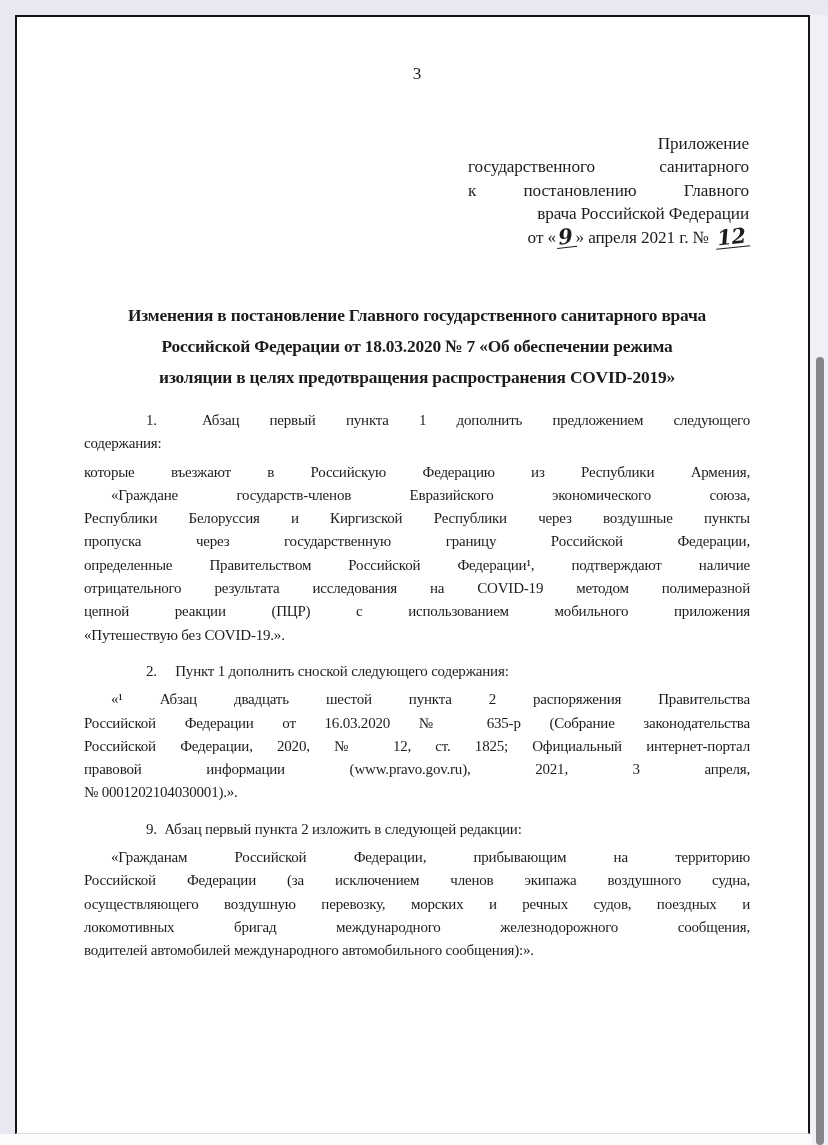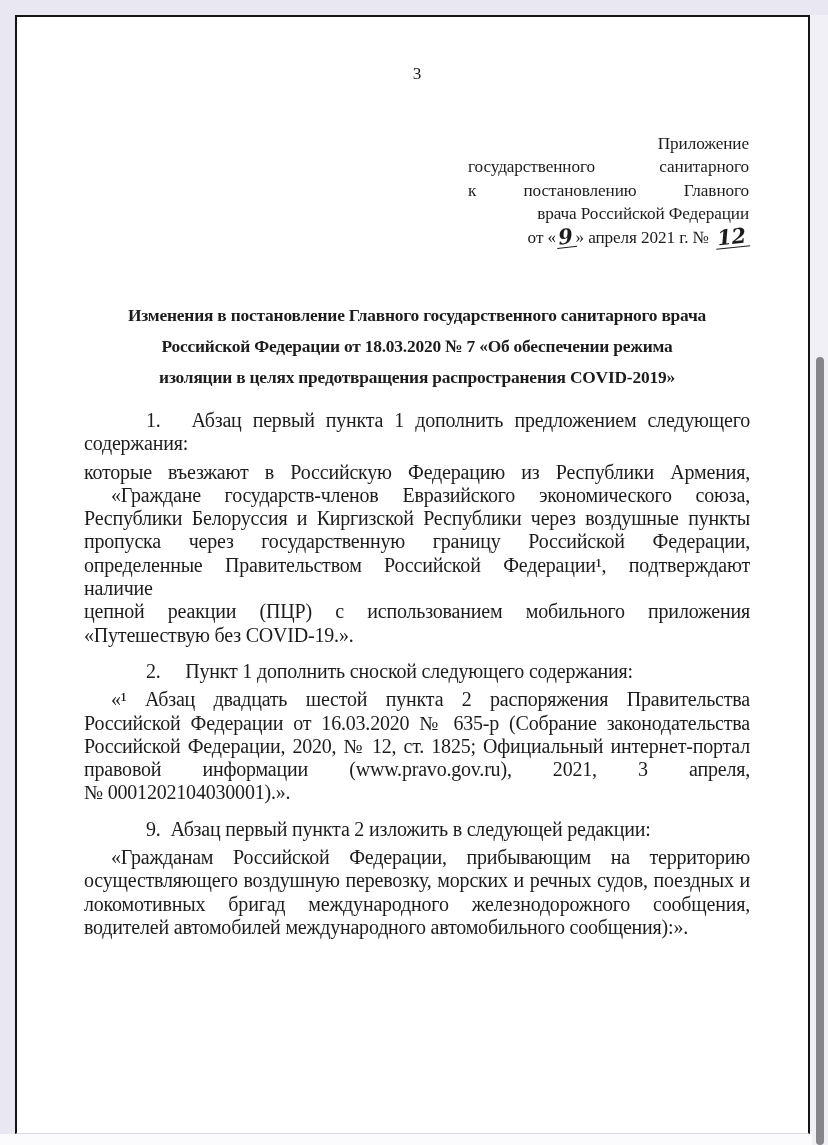--- a/index.html
+++ b/index.html
@@ -42,21 +42,21 @@
     padding:0 3px 0 2px;transform:rotate(-6deg) translateY(1px);
   }
   .hand.num{margin-left:6px;}
 
   .content{position:absolute;left:67px;top:8px;width:666px;}
   .doc-title{
     margin-top:275px;font-weight:bold;font-size:17.4px;line-height:31px;
     letter-spacing:-0.2px;
   }
   .title-line{text-align:center;white-space:nowrap;}
-  .doc-body{margin-top:16px;font-size:20px;line-height:23.3px;letter-spacing:-0.2px;font-family:Liberation Serif, serif;}
+  .doc-body{margin-top:16px;font-size:15px;line-height:23.3px;letter-spacing:-0.2px;font-family:Liberation Serif, serif;}
   .para.numbered{margin-top:13px;}
   .para.quote{margin-top:5px;}
   .para:first-child{margin-top:0;}
   .jline{text-align:justify;text-align-last:justify;}
   .jline.last{text-align-last:left;}
   .para.numbered .jline.first{padding-left:62px;}
   .para.quote .jline.first{padding-left:27px;}
 </style>
 </head>
 <body>
@@ -86,38 +86,40 @@
         <div class="para numbered">
           <div class="jline first">1.  Абзац первый пункта 1 дополнить предложением следующего</div>
           <div class="jline last">содержания:</div>
         </div>
         <div class="para quote">
           <div class="jline">которые въезжают в Российскую Федерацию из Республики Армения,</div>
           <div class="jline first">«Граждане государств-членов Евразийского экономического союза,</div>
           <div class="jline">Республики Белоруссия и Киргизской Республики через воздушные пункты</div>
           <div class="jline">пропуска через государственную границу Российской Федерации,</div>
           <div class="jline">определенные Правительством Российской Федерации¹, подтверждают наличие</div>
+          <div class="jline">отрицательного результата исследования на COVID-19 методом полимеразной</div>
           <div class="jline">цепной реакции (ПЦР) с использованием мобильного приложения</div>
           <div class="jline last">«Путешествую без COVID-19.».</div>
         </div>
         <div class="para numbered">
           <div class="jline first last">2.  Пункт 1 дополнить сноской следующего содержания:</div>
         </div>
         <div class="para quote">
           <div class="jline first">«¹ Абзац двадцать шестой пункта 2 распоряжения Правительства</div>
           <div class="jline">Российской Федерации от 16.03.2020 № 635-р (Собрание законодательства</div>
           <div class="jline">Российской Федерации, 2020, № 12, ст. 1825; Официальный интернет-портал</div>
           <div class="jline">правовой информации (www.pravo.gov.ru), 2021, 3&nbsp;апреля,</div>
           <div class="jline last">№&nbsp;0001202104030001).».</div>
         </div>
         <div class="para numbered">
           <div class="jline first last">9. Абзац первый пункта 2 изложить в следующей редакции:</div>
         </div>
         <div class="para quote">
           <div class="jline first">«Гражданам Российской Федерации, прибывающим на территорию</div>
+          <div class="jline">Российской Федерации (за исключением членов экипажа воздушного судна,</div>
           <div class="jline">осуществляющего воздушную перевозку, морских и речных судов, поездных и</div>
           <div class="jline">локомотивных бригад международного железнодорожного сообщения,</div>
           <div class="jline last">водителей автомобилей международного автомобильного сообщения):».</div>
         </div>
       </div>
   </div>
 </div>
 
 <div class="right-gutter"></div>
 <div class="bottom-gutter"></div>

